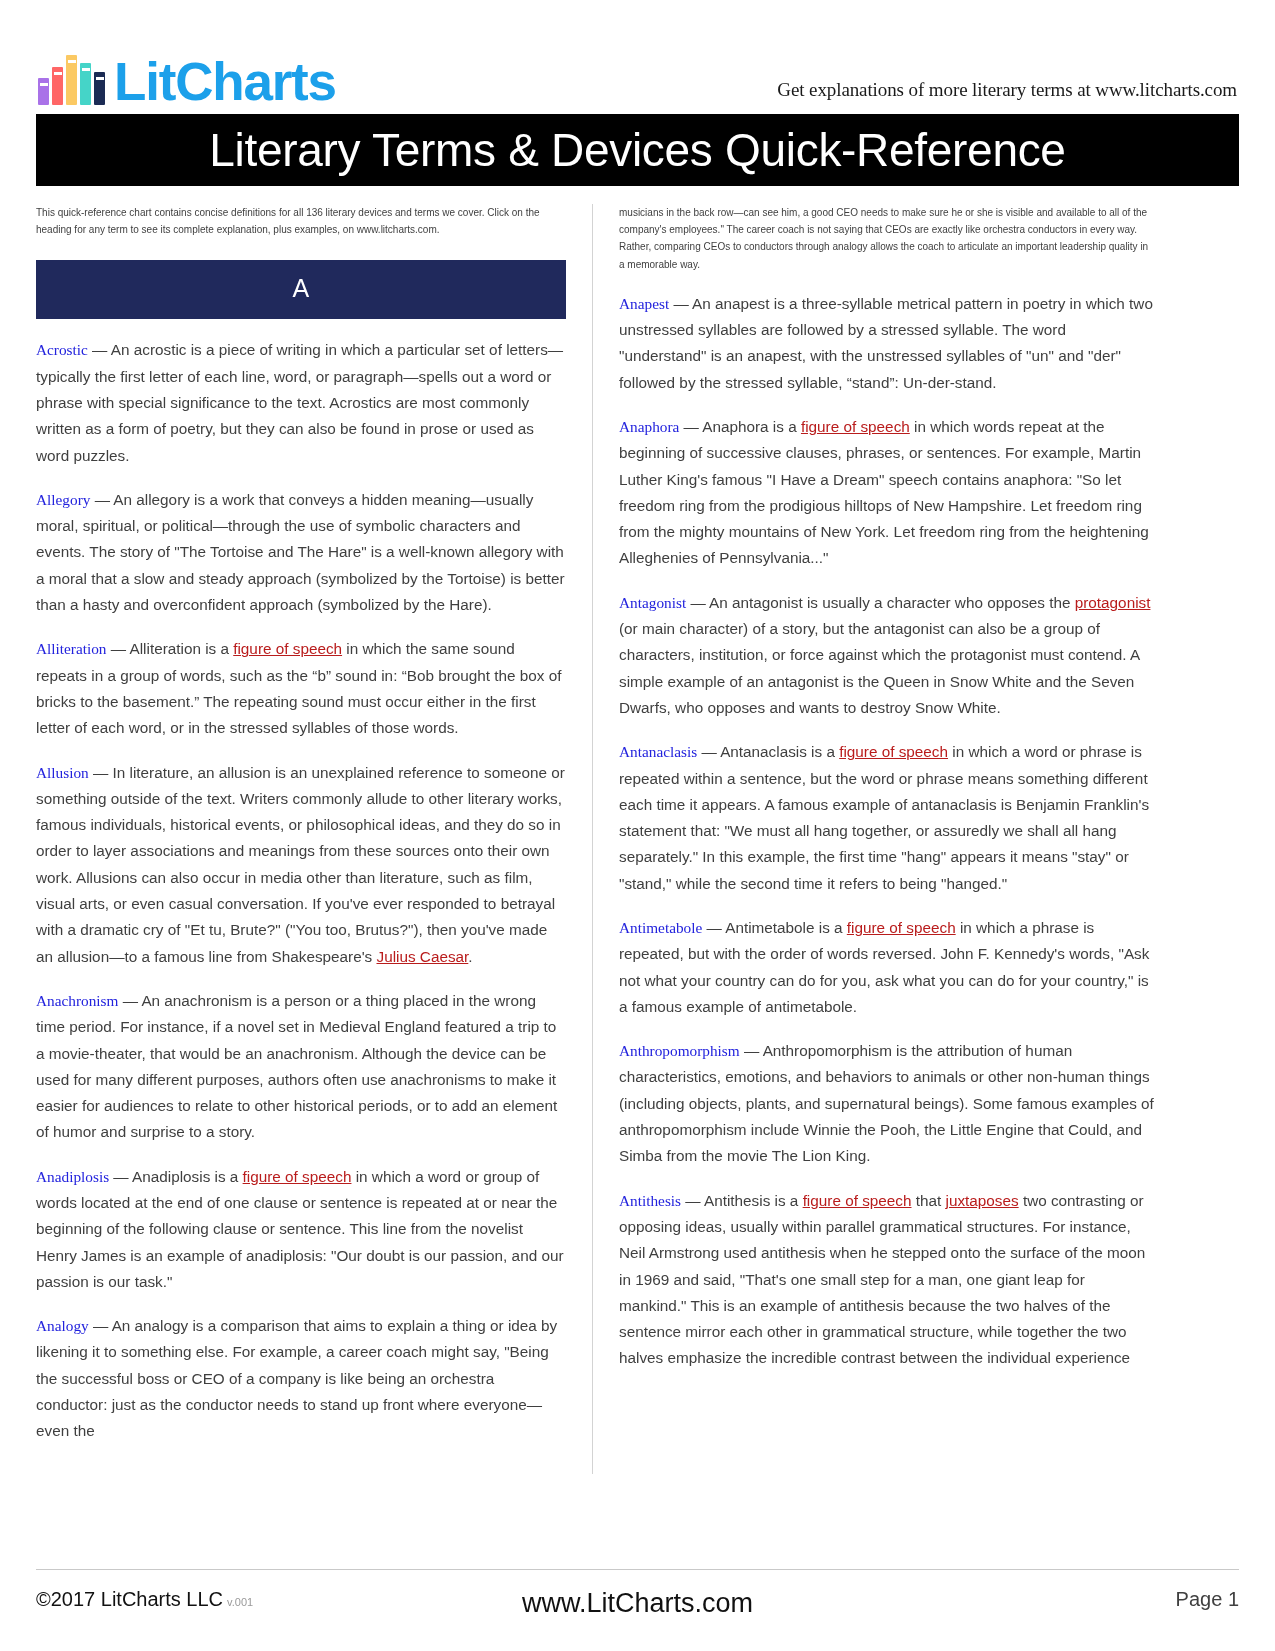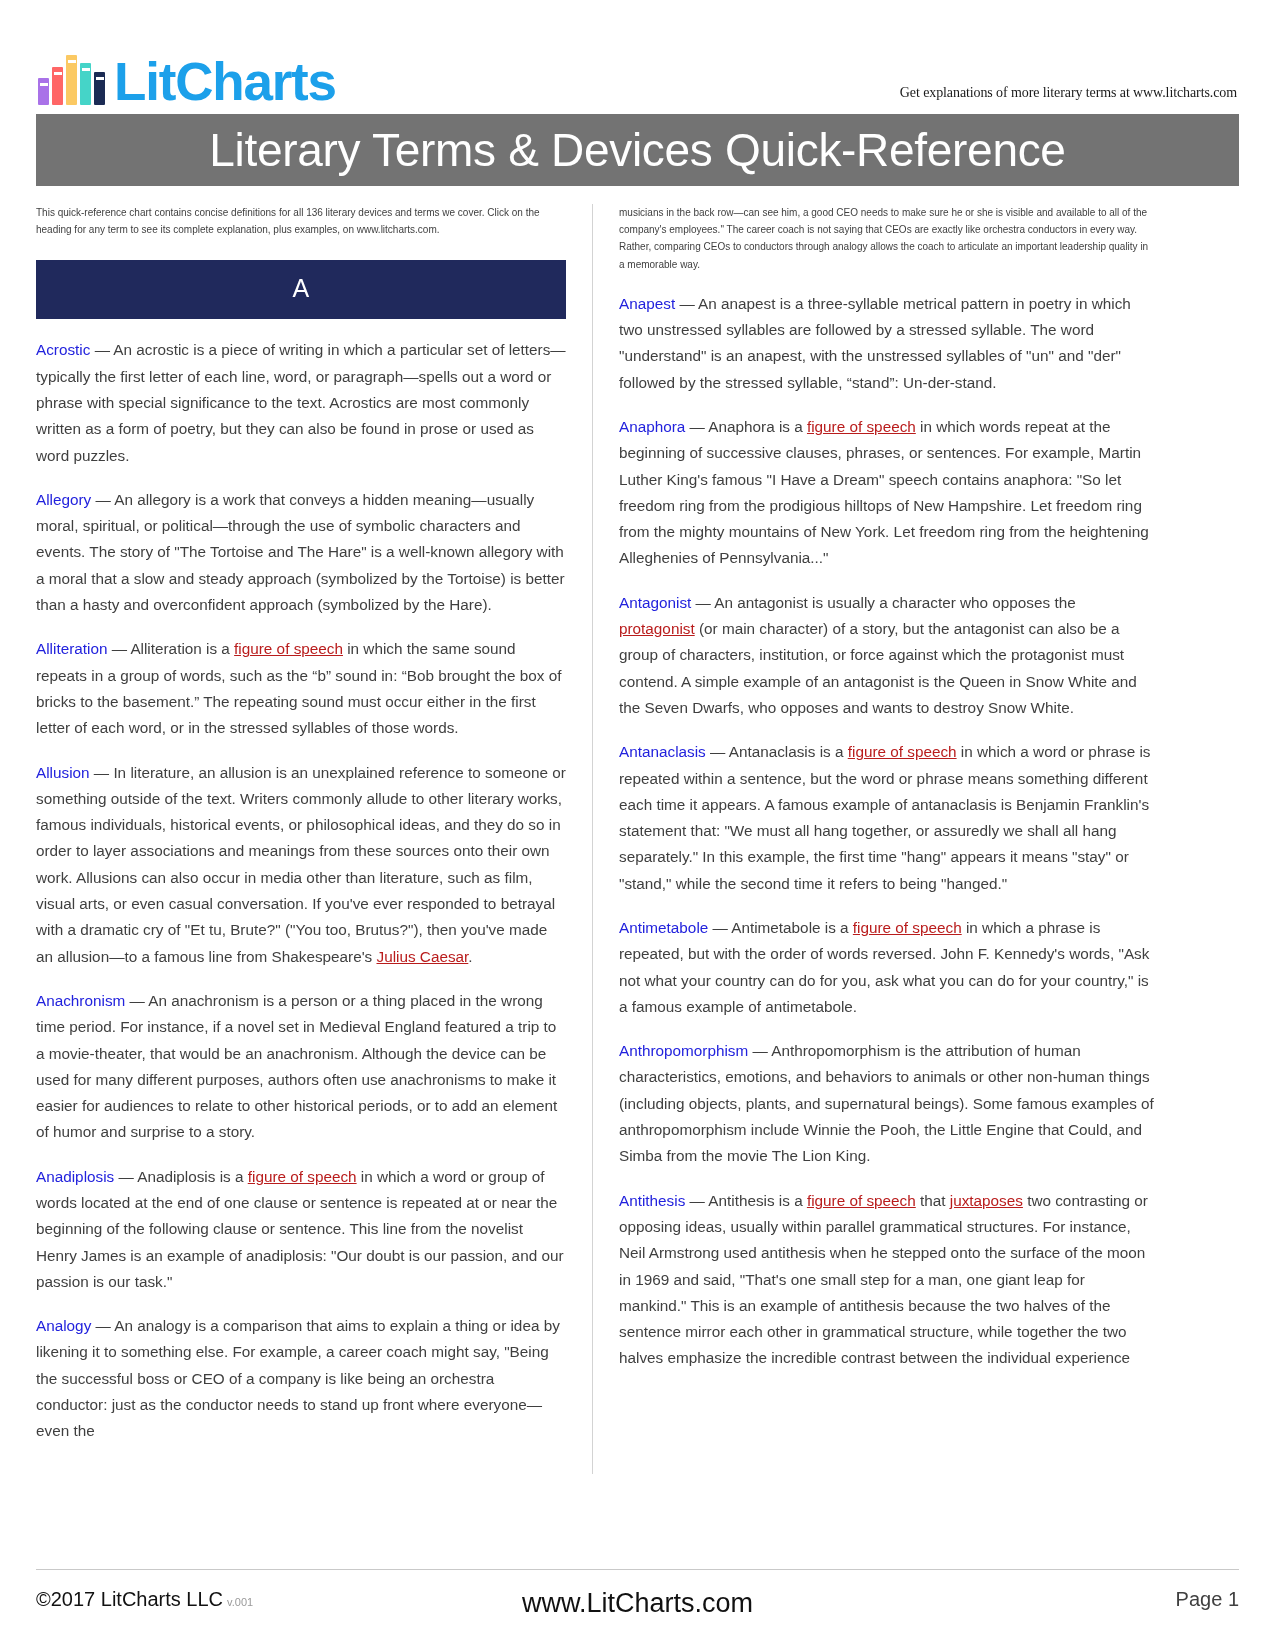--- a/index.html
+++ b/index.html
@@ -67,30 +67,30 @@
   .brand-word {
     font-size: 53px;
     font-weight: bold;
     color: #1ca0ea;
     letter-spacing: -1.2px;
     line-height: 0.95;
     font-family: "Liberation Sans", sans-serif;
   }
 
   .masthead-tagline {
-    font-size: 14px;
+    font-size: 19px;
     color: #1a1a1a;
     padding-bottom: 7px;
     font-family: "Liberation Serif", serif;
     letter-spacing: -0.1px;
   }
 
   
   .title-banner {
-    background: #737373;
+    background: #000000;
     color: #ffffff;
     height: 72px;
     display: flex;
     align-items: center;
     justify-content: center;
     margin-top: 6px;
     margin-bottom: 18px;
   }
   .title-banner .title-text {
     font-size: 46px;
@@ -134,20 +134,21 @@
 
   
   .entry {
     margin: 0 0 18px 0;
     text-align: left;
   }
   .entry:last-child { margin-bottom: 0; }
   .term {
     color: #2222dd;
     font-weight: normal;
+    font-family: Liberation Serif, serif;
   }
   .ilink {
     color: #b91c1c;
     text-decoration: underline;
   }
   .intro {
     margin: 0;
     font-size: 10px;
     line-height: 1.72;
     color: #3f3f3f;

